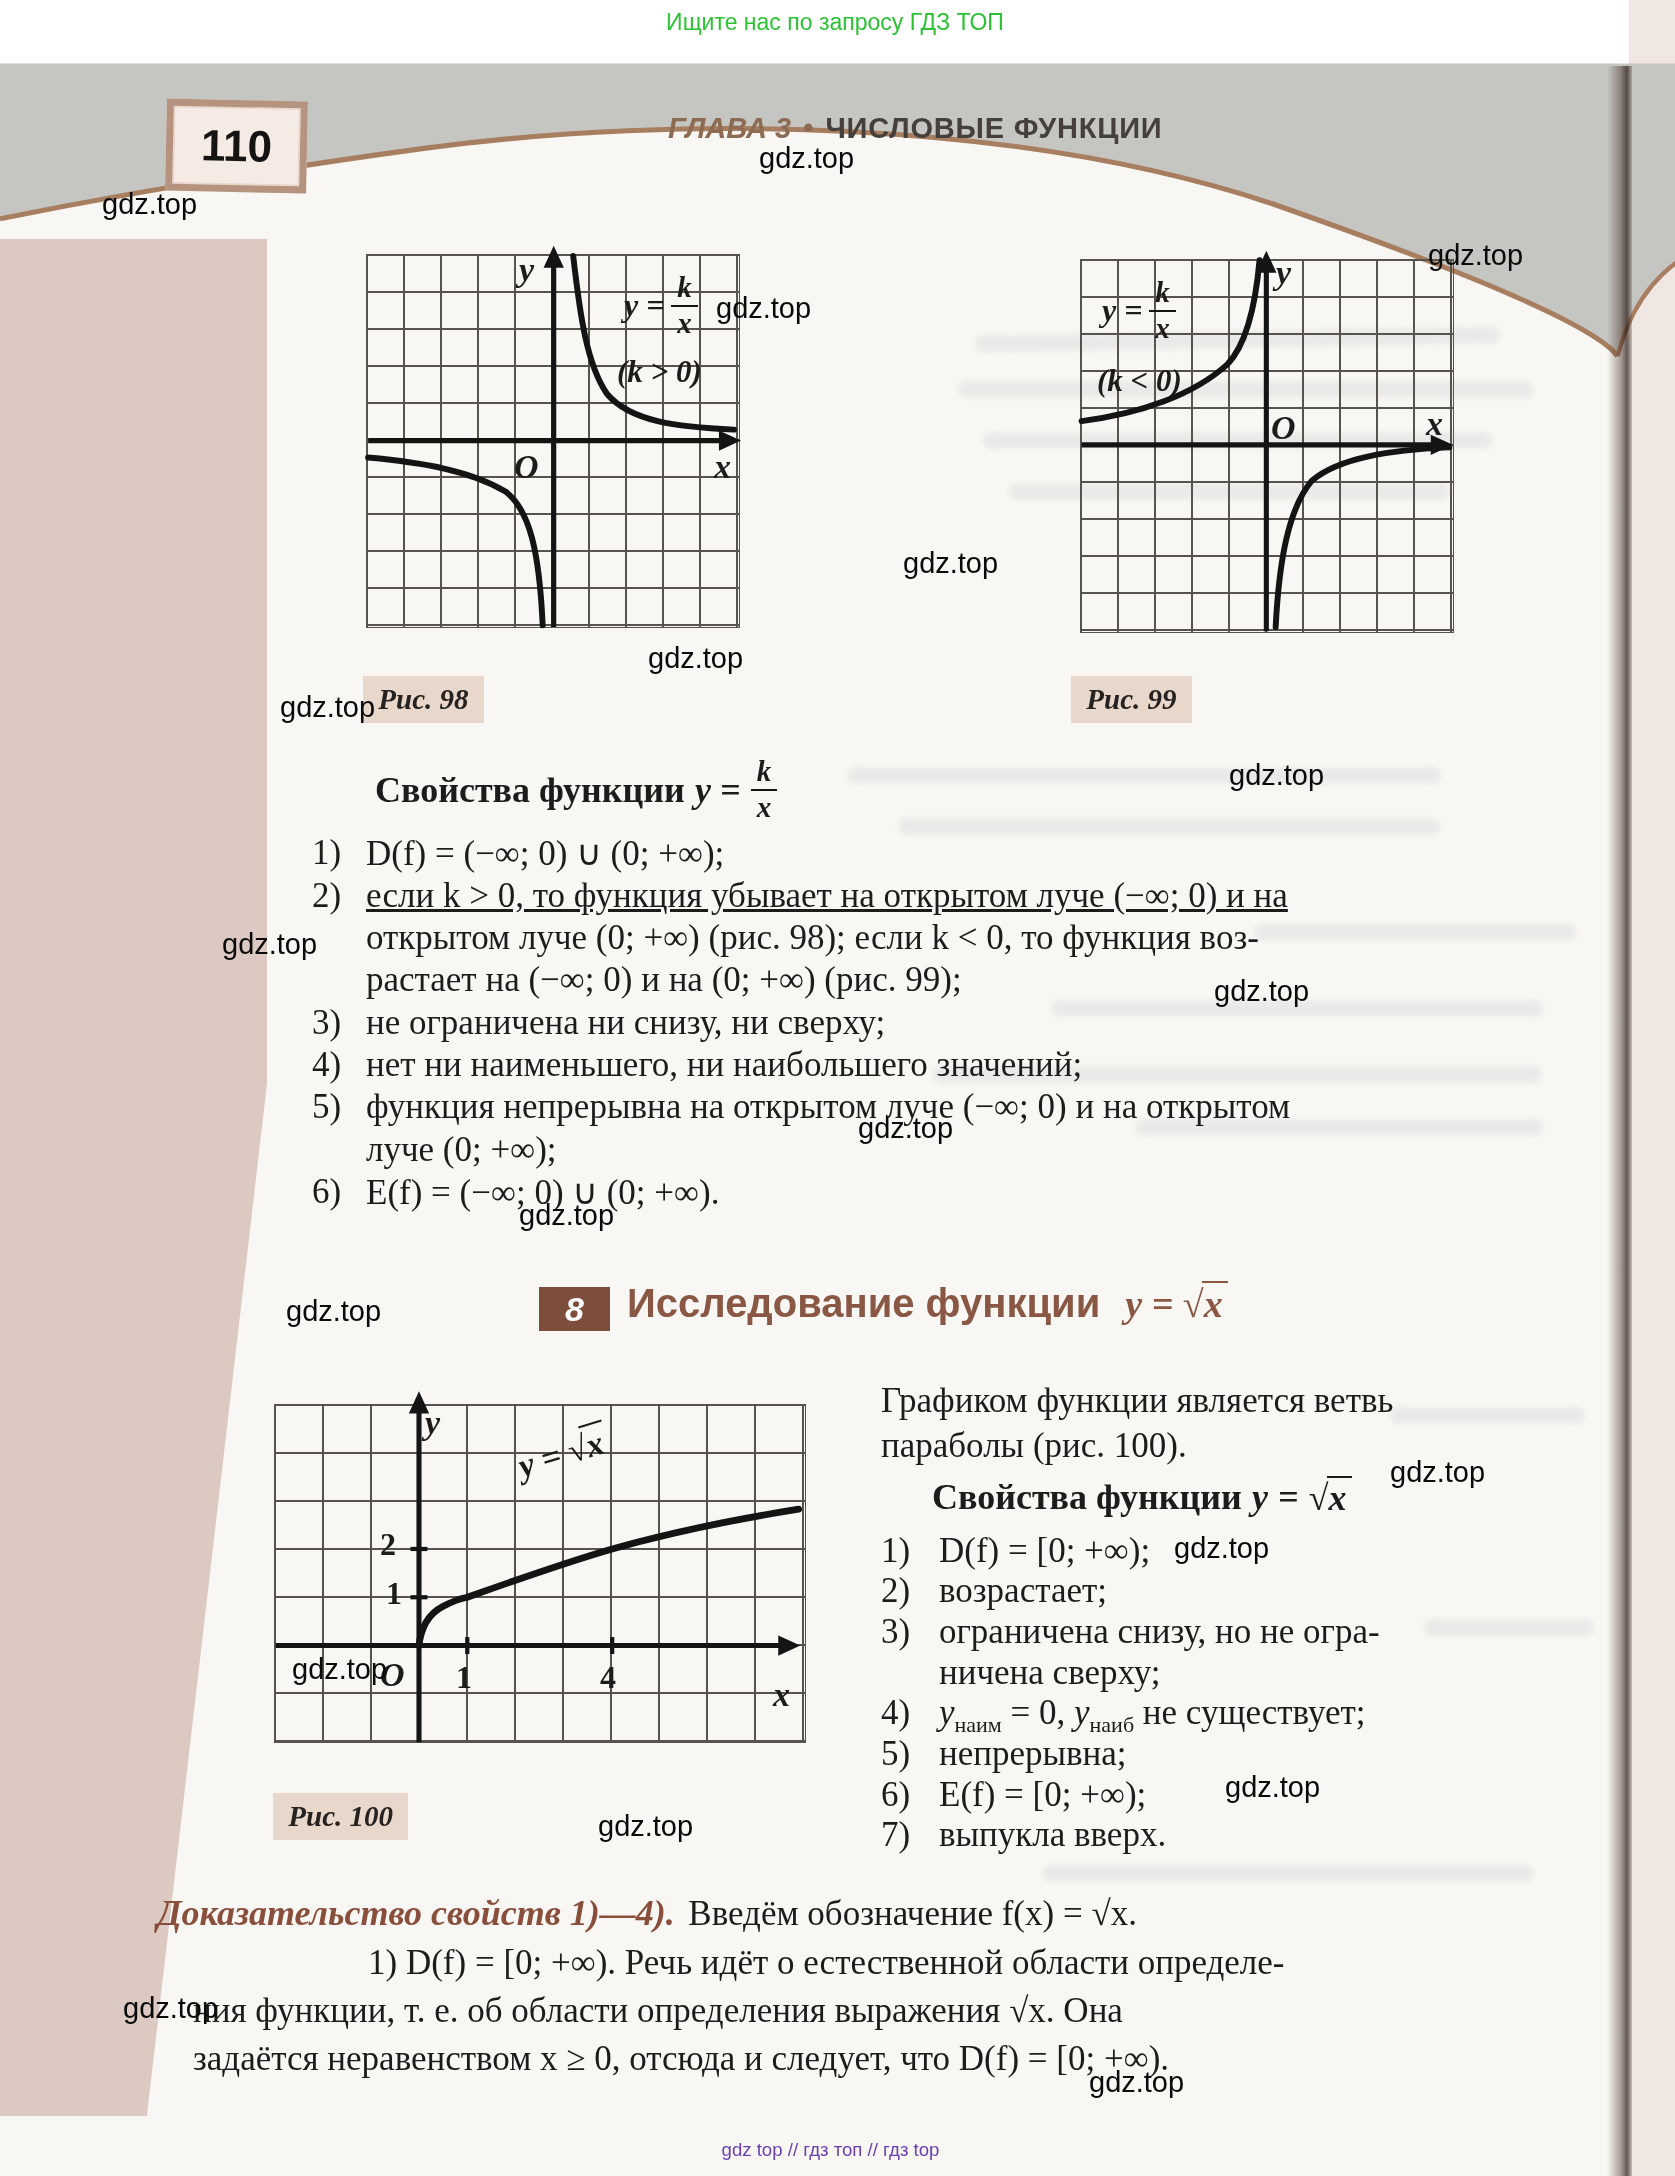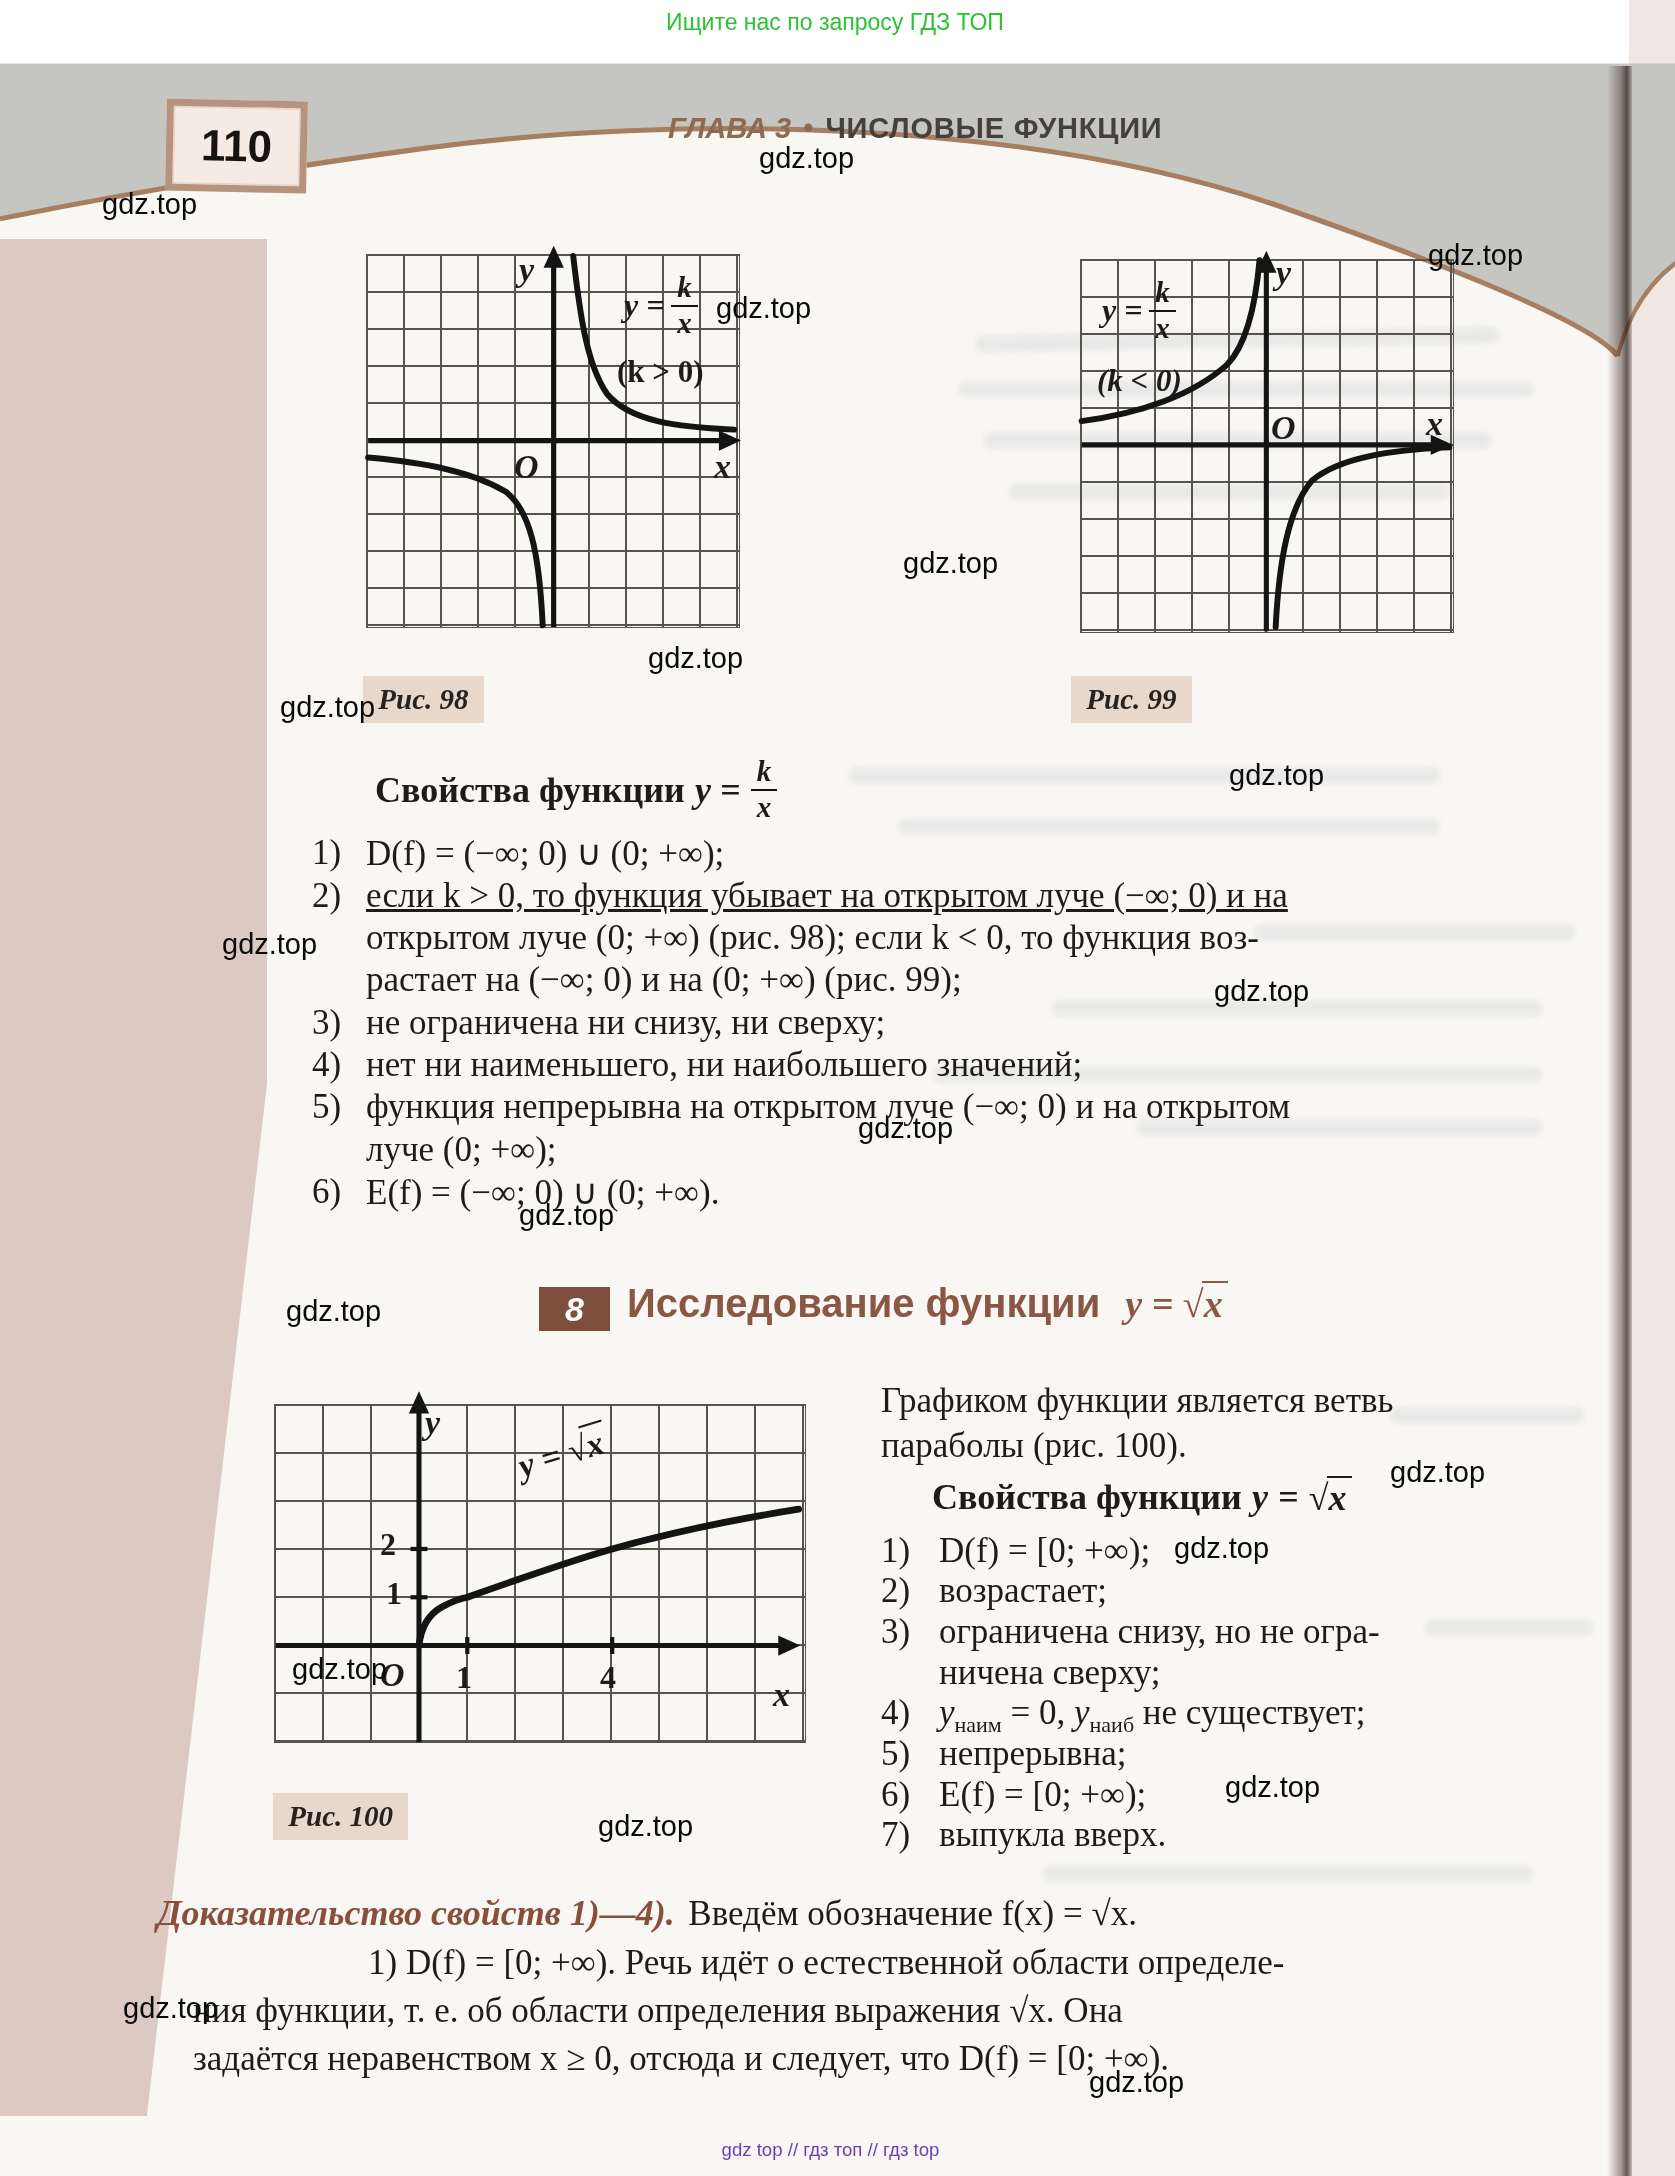--- a/index.html
+++ b/index.html
@@ -118,21 +118,21 @@
   <div class="abs axis-label" style="left:519px;top:251px;">y</div>
   <div class="abs axis-label" style="left:714px;top:448px;">x</div>
   <div class="abs axis-label" style="left:514px;top:448px;">O</div>
   <div class="abs eq-label" style="left:624px;top:273px;">
     <span>y =</span>
     <span class="frac">
       <span class="fnum">k</span>
       <span class="fden">x</span>
     </span>
   </div>
-  <div class="abs cond-label" style="left:617px;top:354px;">(k &gt; 0)</div>
+  <div class="abs cond-label" style="left:617px;top:354px;font-style:italic;">(k &gt; 0)</div>
   <div class="abs fig-caption" style="left:363px;top:676px;">Рис. 98</div>
 
   <div class="abs grid" style="left:1080px;top:259px;width:373px;height:373px;"></div>
   <div class="abs axis-label" style="left:1276px;top:254px;">y</div>
   <div class="abs axis-label" style="left:1426px;top:405px;">x</div>
   <div class="abs axis-label" style="left:1271px;top:409px;">O</div>
   <div class="abs eq-label" style="left:1102px;top:278px;">
     <span>y =</span>
     <span class="frac">
       <span class="fnum">k</span>

